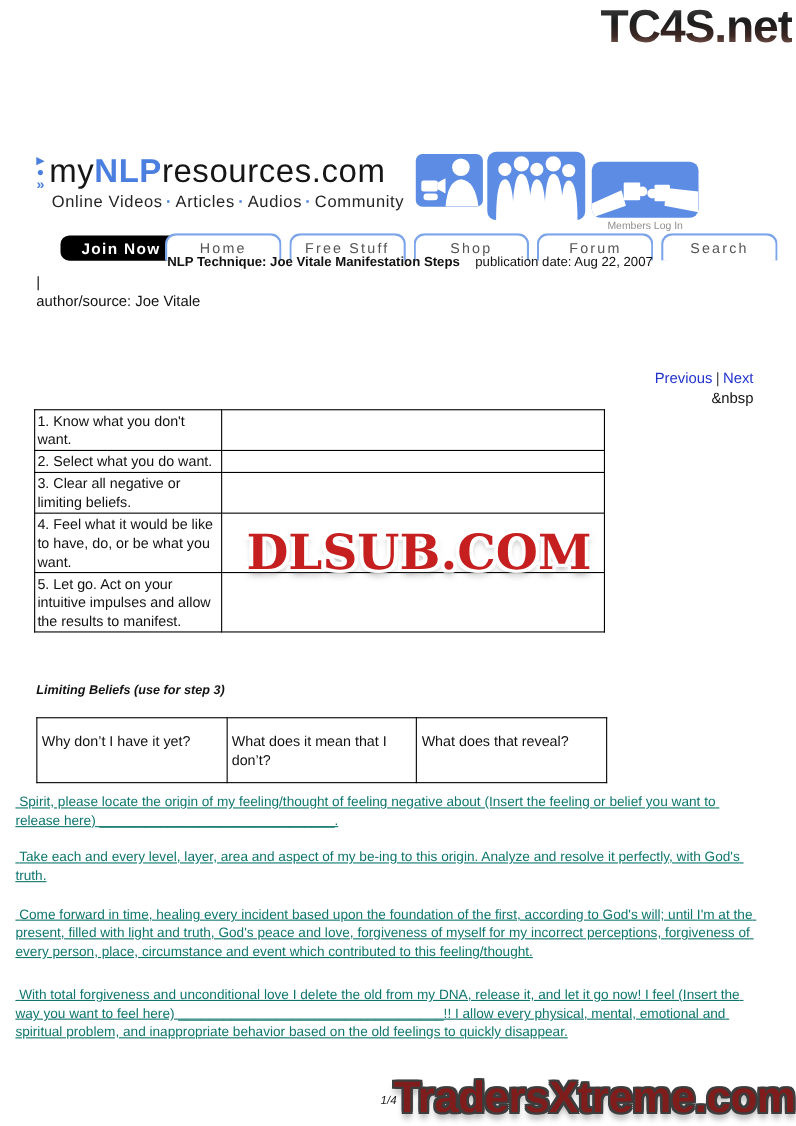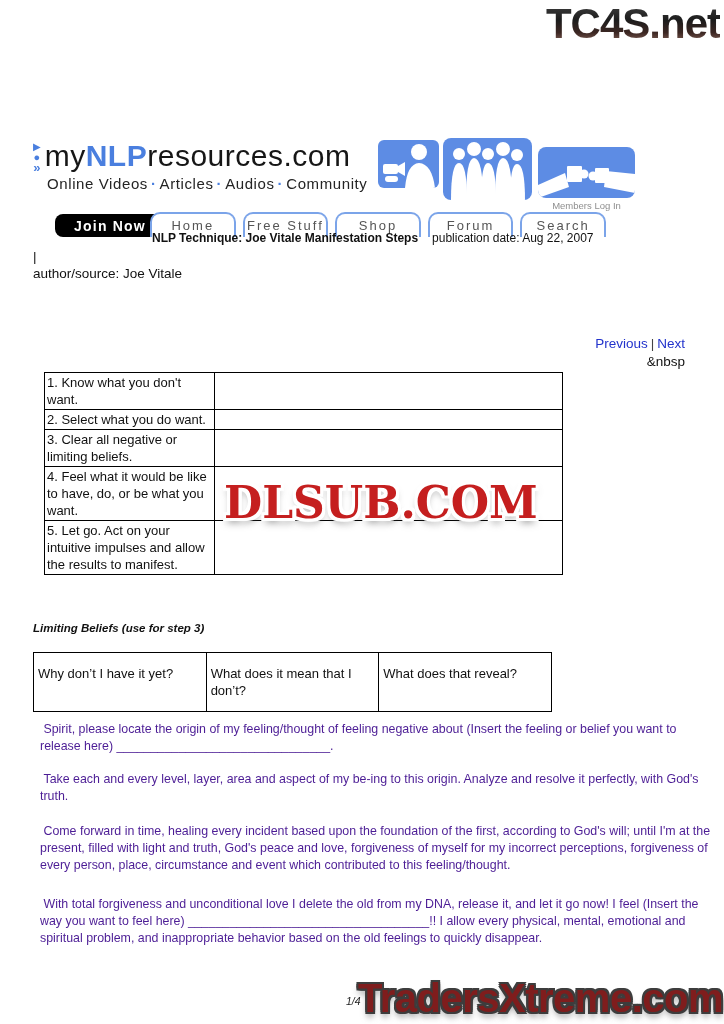--- a/index.html
+++ b/index.html
@@ -30,59 +30,59 @@
   .himg svg { display:block; width:100%; height:100%; }
   .himg-1 { left:378px; top:140px; width:61px; height:48px; border-radius:6px; }
   .himg-2 { left:443px; top:138px; width:89px; height:62px; }
   .himg-3 { left:538px; top:147px; width:97px; height:51px; }
   .members-login { position:absolute; left:538px; top:200px; width:97px; text-align:center; font-size:9.5px; color:#8f8f8f; }
 
   
   .join-now { position:absolute; left:55px; top:214px; width:110px; height:23px; background:#000; color:#fff;
               border-radius:8px; font-size:14px; font-weight:bold; letter-spacing:1.2px;
               display:flex; align-items:center; justify-content:center; cursor:pointer; }
-  .tabs { position:absolute; left:150px; top:212px; width:456px; height:25px; display:flex; gap:7px; }
+  .tabs { position:absolute; left:150px; top:212px; width:557px; height:25px; display:flex; gap:7px; }
   .tab { flex:1; border:2px solid #7ba4e9; border-bottom:none; border-radius:10px 10px 0 0; background:#fff;
          color:#555; font-size:13px; letter-spacing:2px; display:flex; align-items:center; justify-content:center; cursor:pointer; }
 
   
   .title-line { position:absolute; left:152px; top:231px; font-size:12px; white-space:nowrap; }
   .title-line .t { font-weight:bold; }
   .title-line .d { margin-left:14px; font-weight:normal; }
   .pipe-line { position:absolute; left:33px; top:249px; font-size:13.5px; }
   .author-line { position:absolute; left:33px; top:266px; font-size:13.5px; }
 
   
   .pager { position:absolute; right:39px; top:336px; text-align:right; font-size:13.5px; line-height:16px; }
   .pager a { color:#2233cc; cursor:pointer; }
   .pager .psep { color:#444; margin:0 3px; }
   .pager .nbsp { display:block; color:#111; margin-top:2px; }
 
   
   table { border-collapse:collapse; }
-  .steps-table { position:absolute; left:44px; top:372px; width:519px; }
+  .steps-table { position:absolute; left:31px; top:372px; width:519px; }
   .steps-table td { border:1px solid #000; font-size:13px; line-height:17px; padding:1px 2px; vertical-align:top; }
   .steps-table td.lbl { width:170px; }
 
   
   .dlsub { position:absolute; left:224px; top:477px; font-family:"DejaVu Serif", serif; font-weight:bold;
            font-size:44px; letter-spacing:0px; color:#c51f1f; white-space:nowrap;
            text-shadow:
              -3px -3px 0 #fff, 3px -3px 0 #fff, -3px 3px 0 #fff, 3px 3px 0 #fff,
              -3px 0 0 #fff, 3px 0 0 #fff, 0 -3px 0 #fff, 0 3px 0 #fff,
              0 5px 7px rgba(80,80,80,0.55); }
 
   
   .lb-heading { position:absolute; left:33px; top:622px; font-size:11.5px; font-weight:bold; font-style:italic; }
   .beliefs-table { position:absolute; left:33px; top:652px; width:519px; }
   .beliefs-table td { border:1px solid #000; width:173px; height:42px; font-size:13px; line-height:17px;
                       padding:12px 4px; vertical-align:top; }
 
   
-  .para { position:absolute; left:40px; width:678px; font-size:12.4px; line-height:17px; color:#4c1d95; white-space:pre-wrap; }
+  .para { position:absolute; left:14px; width:678px; font-size:12.4px; line-height:17px; color:#0f766e; white-space:pre-wrap;text-decoration:underline; }
   .p1 { top:721px; } .p2 { top:771px; } .p3 { top:823px; } .p4 { top:896px; }
 
   
   .page-num { position:absolute; left:346px; top:995px; font-size:10.5px; font-style:italic; color:#222; }
   .traders { position:absolute; right:1px; top:976px; font-size:40px; font-weight:bold; letter-spacing:-0.5px;
              color:#7f1d1d; white-space:nowrap;
              text-shadow:
                -2px -2px 0 #3d3d3d, 2px -2px 0 #3d3d3d, -2px 2px 0 #3d3d3d, 2px 2px 0 #3d3d3d,
                -2px 0 0 #3d3d3d, 2px 0 0 #3d3d3d, 0 -2px 0 #3d3d3d, 0 2px 0 #3d3d3d,
                0 5px 6px rgba(90,90,90,0.6); }

